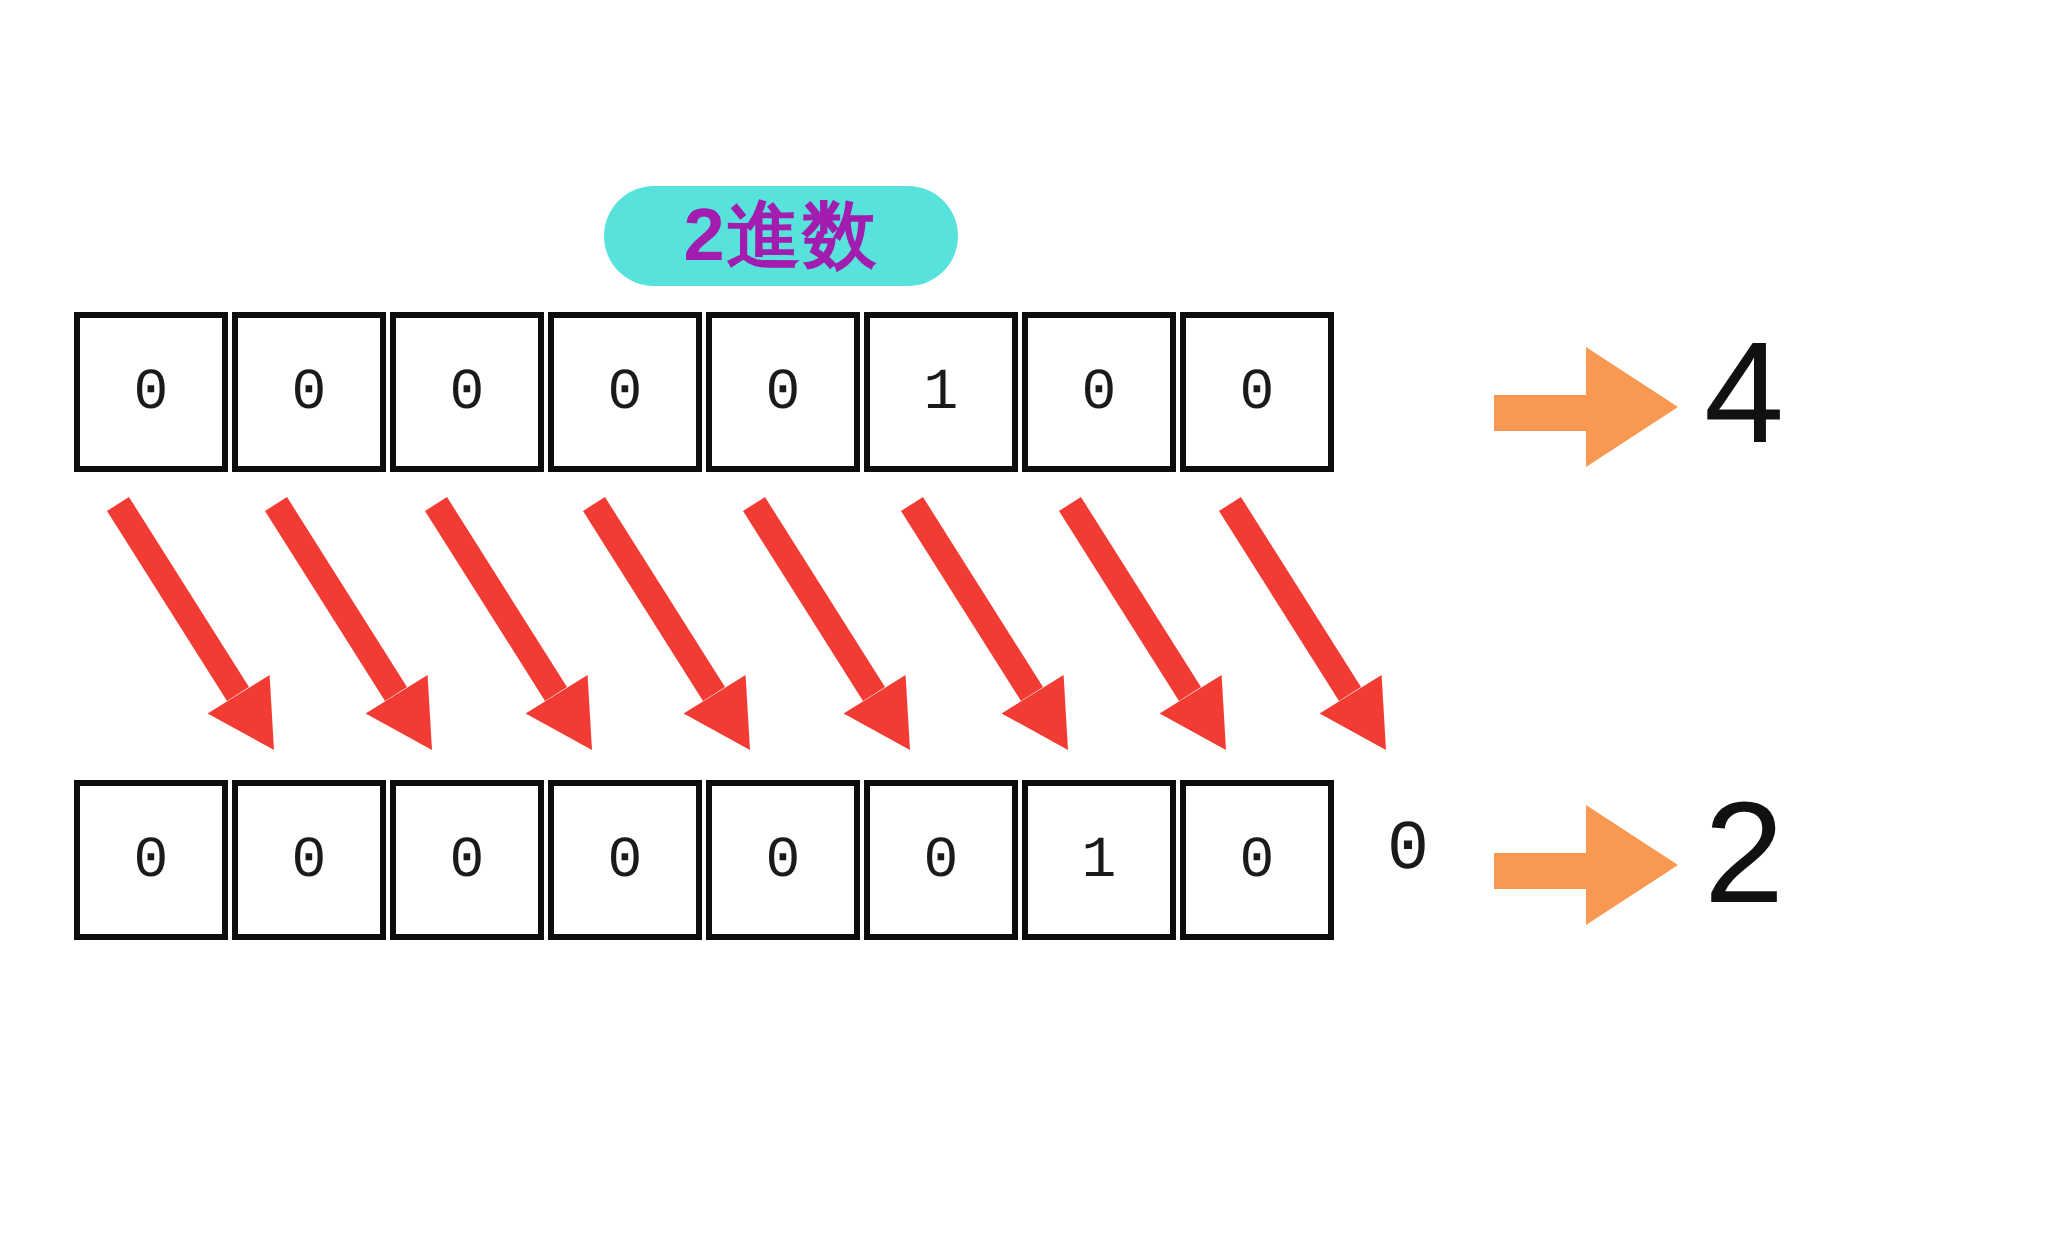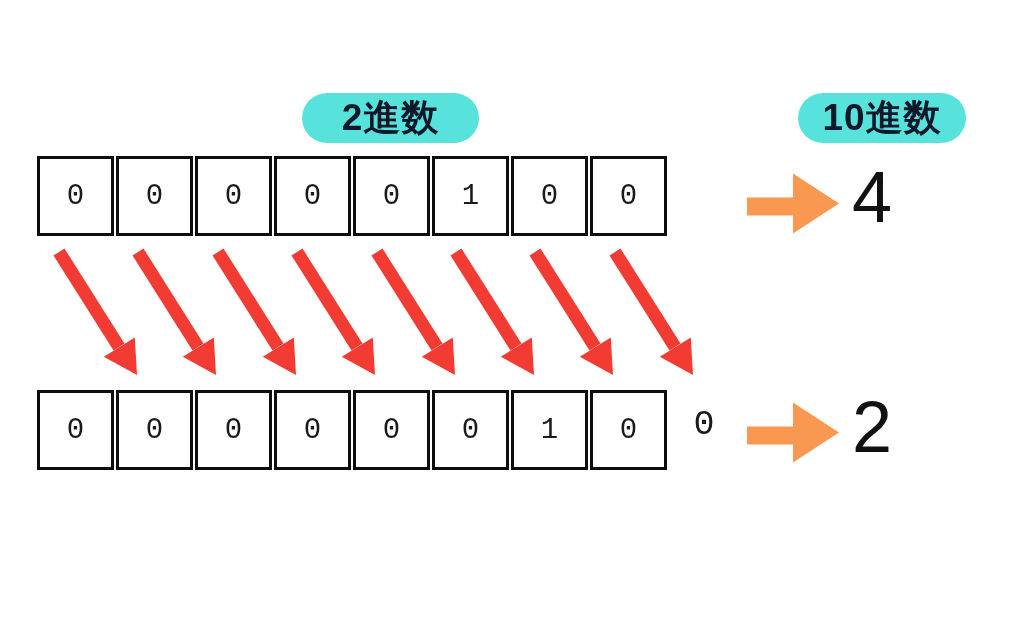--- a/index.html
+++ b/index.html
@@ -10,21 +10,21 @@
     overflow:hidden;
     font-family:"Liberation Sans", sans-serif;
   }
   
   .badge{
     position:absolute;
     height:50px;
     background:var(--badge-bg,#57E3DC);
     border-radius:26px;
     display:flex;align-items:center;justify-content:center;
-    color:#0f172a;
+    color:#a21caf;
     font-weight:700;
     font-size:37px;
     letter-spacing:1px;
   }
   .badge-binary{left:302px;top:93px;width:177px;}
   .badge-decimal{left:798px;top:93px;width:168px;}
   
   .bitrow{
     position:absolute;left:37px;
     display:flex;
@@ -77,23 +77,20 @@
   .decimal.bottom-decimal{left:840px;top:385px;}
 </style>
 </head>
 <body>
 
 <div class="canvas">
 
   <div class="badge badge-binary">
     <span>2進数</span>
   </div>
-  <div class="badge badge-decimal">
-    <span>10進数</span>
-  </div>
 
   <div class="bitrow top">
     <div class="cell">0</div>
     <div class="cell">0</div>
     <div class="cell">0</div>
     <div class="cell">0</div>
     <div class="cell">0</div>
     <div class="cell">1</div>
     <div class="cell">0</div>
     <div class="cell">0</div>

